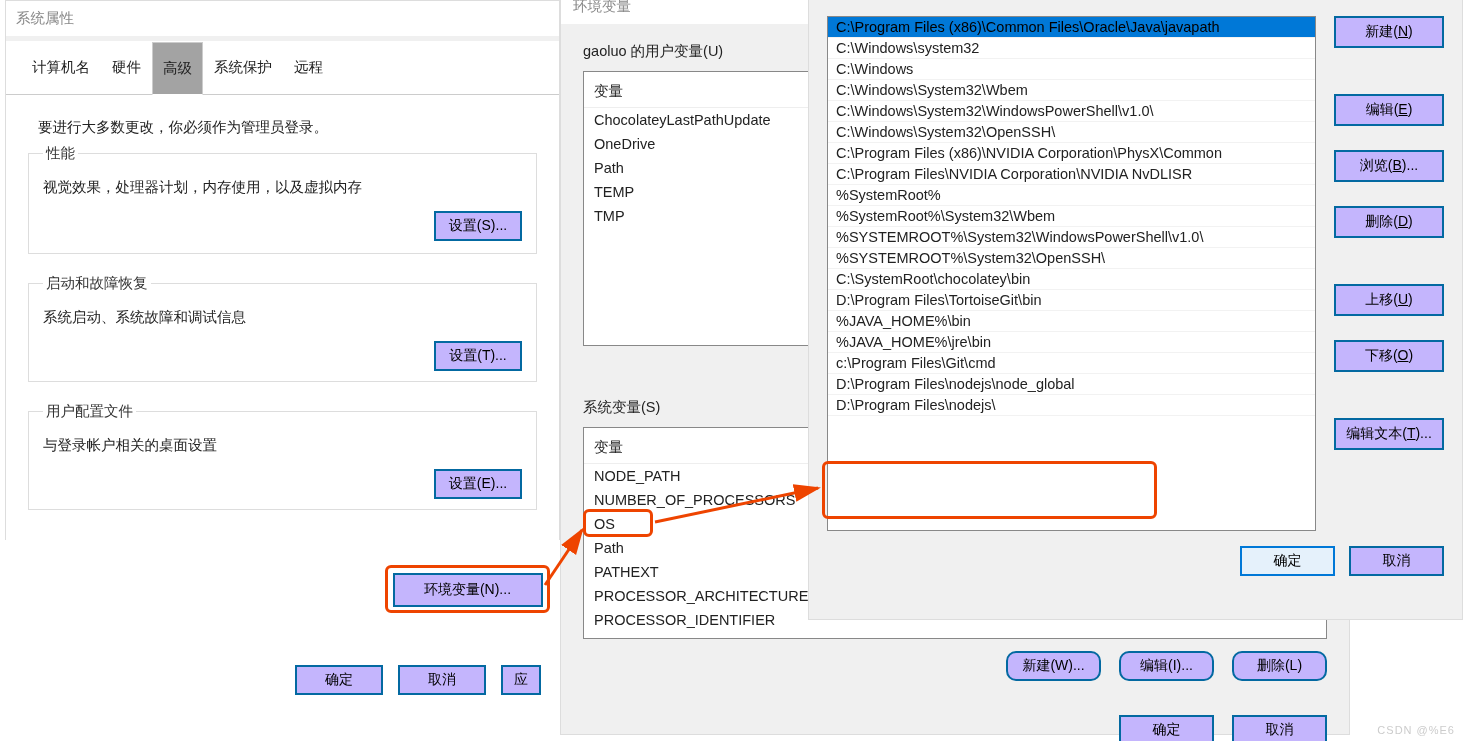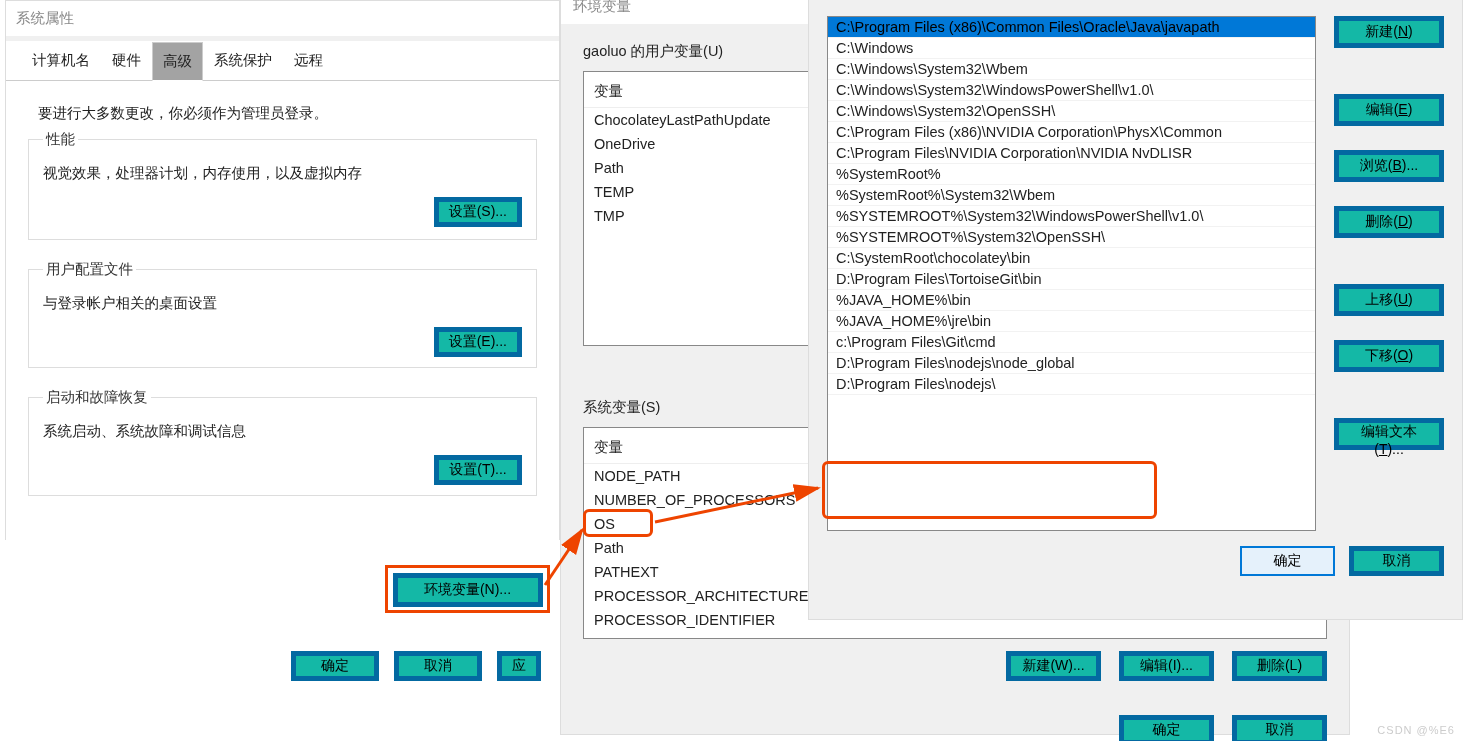--- a/index.html
+++ b/index.html
@@ -2,45 +2,45 @@
 <html><head>
 <meta charset="utf-8">
 <style>
   * { box-sizing: border-box; font-family: "Microsoft YaHei", "Segoe UI", sans-serif; }
   body { margin:0; width:1465px; height:741px; background:#fff; position:relative; font-size:14.5px; color:#222; overflow:hidden;}
   
   
   .d1 { position:absolute; left:5px; top:0; width:555px; height:540px; background:#f0f0f0; border:1px solid #ddd;}
   .d1-title { padding:8px 10px; color:#888; background:#fff;}
   .tabs { display:flex; background:#fff; padding: 0 15px; margin-top:5px; border-bottom:1px solid #ccc;}
-  .tab { padding:9px 10px; border:1px solid transparent; cursor:pointer;}
+  .tab { padding:16px 10px; border:1px solid transparent; cursor:pointer;}
   .tab.active { border:1px solid #ccc; border-bottom:1px solid #fff; position:relative; top:1px; background:#a3a3a3;}
   .d1-body { background:#fff; padding:15px 22px; height:558px;}
   .admin-note{ margin:8px 0 7px 10px;}
   fieldset.grp { border:1px solid #ddd; margin:0 0 20px 0; padding:10px 14px 14px; position:relative;}
   fieldset.grp legend { padding:0 3px; color:#333;}
   .grp-desc{ margin:5px 0 14px 0;}
-  .btn { min-width:88px; height:30px; background:#14b8a6; border:5px solid #0369a1; cursor:pointer; font-size:14px; padding:0 10px;}
+  .btn { min-width:88px; height:30px; background:#c4b5fd; border:2px solid #0369a1; cursor:pointer; font-size:14px; padding:0 10px;}
   .grp .btn { float:right;}
   .d1-footer { display:flex; justify-content:flex-end; gap:15px; padding:12px 18px;}
   .d1-footer .btn{ min-width:88px;}
-  .highlight-red { border:3px solid #e40; border-radius:0;}
+  .highlight-red { border:3px solid #e40; border-radius:6px;}
   .hl-env { position:absolute; left:385px; top:565px; width:165px; height:48px;}
   .hl-env .btn { width:150px; height:34px; margin:5px auto; display:block;}
 
   
   .d2 { position:absolute; left:560px; top:-10px; width:790px; height:745px; background:#f0f0f0; border:1px solid #ddd;}
   .d2-title{ padding:6px 12px 8px; color:#888; background:#fff;}
   .d2-body{ padding:18px 22px 8px;}
   .grp-label{ margin-bottom:10px;}
   .listbox { background:#fff; border:1px solid #888; height:275px; padding:4px 0; overflow:hidden;}
   .lb-header{ padding:6px 10px; border-bottom:1px solid #eee;}
   .lb-row { padding:4px 10px; white-space:nowrap;}
   .btn-row { display:flex; justify-content:flex-end; gap:18px; margin:12px 0 22px;}
-  .btn-row .btn{ min-width:95px;}
+  .btn-row .btn{ min-width:95px;border-radius:10px;}
   .d2-footer{ display:flex; justify-content:flex-end; gap:18px; padding:4px 22px 12px;}
   .d2-footer .btn{ min-width:95px;}
   .hl-path{ position:absolute; left:583px; top:509px; width:70px; height:28px; border:3px solid #e40; border-radius:6px; z-index:5; pointer-events:none;}
   
   
   .d3 { position:absolute; left:808px; top:-5px; width:655px; height:625px; background:#f0f0f0; border:1px solid #ddd; z-index:10;}
   .d3-body{ padding:20px 18px 5px; display:flex; gap:18px;}
   .pathlist { flex:1; background:#fff; border:1px solid #888; height:515px; overflow:hidden;}
   .path-row{ padding:2px 8px; border-bottom:1px solid #f2f2f2; font-size:14.5px; white-space:nowrap;}
   .path-row.sel{ background:#0078d7; color:#000000;}
@@ -71,28 +71,28 @@
     <div class="tab">远程</div>
   </div>
   <div class="d1-body">
     <div class="admin-note">要进行大多数更改，你必须作为管理员登录。</div>
     <fieldset class="grp" style="height:110px;">
       <legend>性能</legend>
       <div class="grp-desc">视觉效果，处理器计划，内存使用，以及虚拟内存</div>
       <button class="btn">设置(S)...</button>
     </fieldset>
     <fieldset class="grp" style="height:108px;">
+      <legend>启动和故障恢复</legend>
+      <div class="grp-desc">系统启动、系统故障和调试信息</div>
+      <button class="btn">设置(T)...</button>
+    </fieldset>
+    <fieldset class="grp" style="height:108px;">
       <legend>用户配置文件</legend>
       <div class="grp-desc">与登录帐户相关的桌面设置</div>
       <button class="btn">设置(E)...</button>
-    </fieldset>
-    <fieldset class="grp" style="height:108px;">
-      <legend>启动和故障恢复</legend>
-      <div class="grp-desc">系统启动、系统故障和调试信息</div>
-      <button class="btn">设置(T)...</button>
     </fieldset>
   </div>
   <div class="d1-footer">
     <button class="btn">确定</button>
     <button class="btn">取消</button>
     <button class="btn" style="min-width:40px;">应</button>
   </div>
 </div>
 <div class="highlight-red hl-env">
   <button class="btn">环境变量(N)...</button>
@@ -135,20 +135,21 @@
     <button class="btn">确定</button>
     <button class="btn">取消</button>
   </div>
 </div>
 <div class="hl-path"></div>
 
 <div class="d3">
   <div class="d3-body">
     <div class="pathlist">
       <div class="path-row sel">C:\Program Files (x86)\Common Files\Oracle\Java\javapath</div>
+      <div class="path-row">C:\Windows\system32</div>
       <div class="path-row">C:\Windows</div>
       <div class="path-row">C:\Windows\System32\Wbem</div>
       <div class="path-row">C:\Windows\System32\WindowsPowerShell\v1.0\</div>
       <div class="path-row">C:\Windows\System32\OpenSSH\</div>
       <div class="path-row">C:\Program Files (x86)\NVIDIA Corporation\PhysX\Common</div>
       <div class="path-row">C:\Program Files\NVIDIA Corporation\NVIDIA NvDLISR</div>
       <div class="path-row">%SystemRoot%</div>
       <div class="path-row">%SystemRoot%\System32\Wbem</div>
       <div class="path-row">%SYSTEMROOT%\System32\WindowsPowerShell\v1.0\</div>
       <div class="path-row">%SYSTEMROOT%\System32\OpenSSH\</div>

